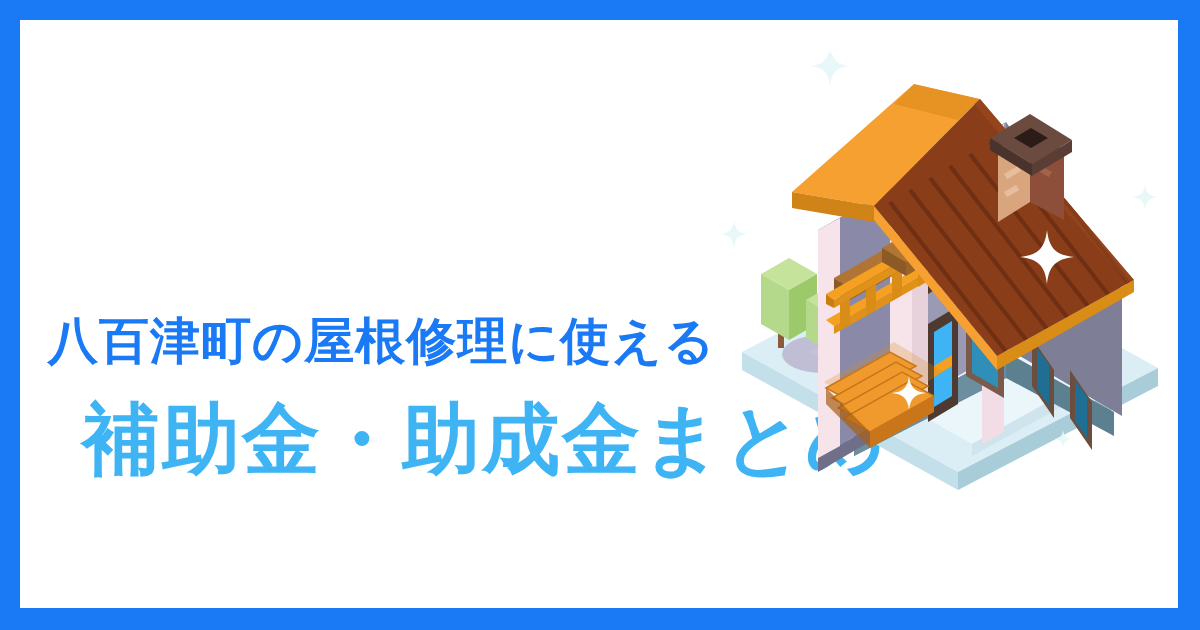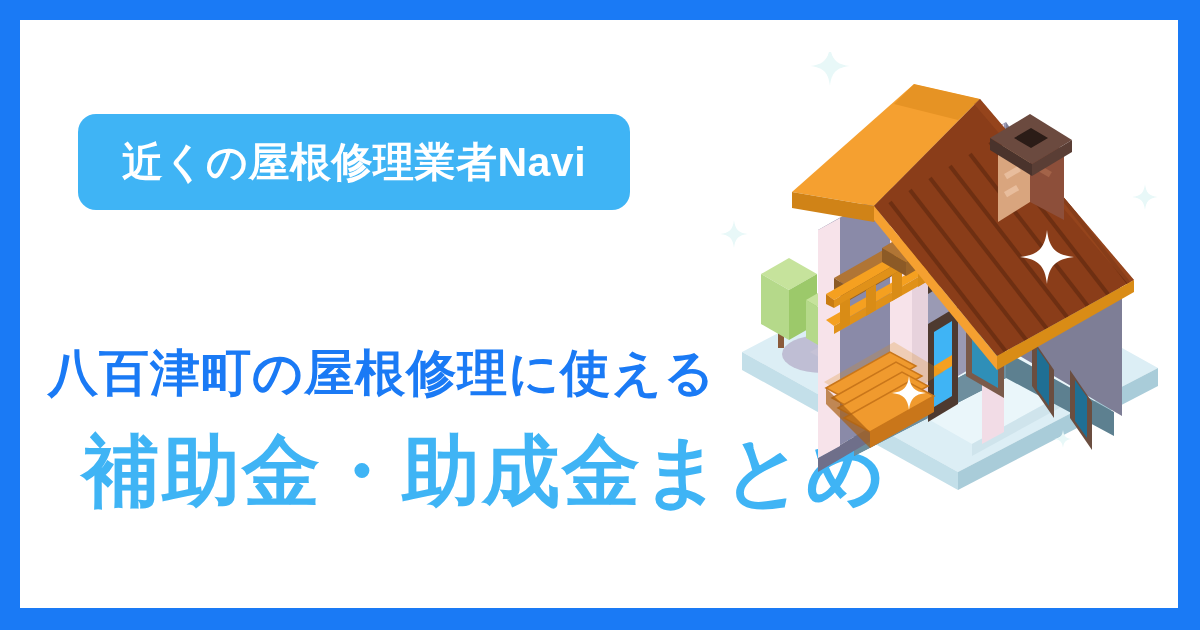--- a/index.html
+++ b/index.html
@@ -57,21 +57,20 @@
   #headline {
     position: absolute;
     left: 0;
     top: 296px;
     width: 760px;
   }
   .headline-line {
     white-space: nowrap;
     line-height: 1;
     font-weight: 700;
-    margin-top: 32px;
   }
   #headline-line-1 {
     color: #1a7af5;
     font-size: 50px;
     letter-spacing: 1px;
     padding-left: 28px;
   }
   #headline-line-2 {
     color: #3fb4f5;
     font-size: 78px;
@@ -93,23 +92,20 @@
     width: 100%;
     height: 100%;
   }
 </style>
 </head>
 <body>
 
 <div id="ogp-card">
   <div id="card-inner">
 
-    <div id="brand-badge">
-      <span id="brand-badge-label">近くの屋根修理業者Navi</span>
-    </div>
 
     <div id="headline">
       <div class="headline-line" id="headline-line-1">八百津町の屋根修理に使える</div>
       <div class="headline-line" id="headline-line-2">補助金・助成金まとめ</div>
     </div>
 
     <div id="house-illustration">
       <svg viewBox="0 0 470 470" xmlns="http://www.w3.org/2000/svg" aria-hidden="true">
         <defs>
 

